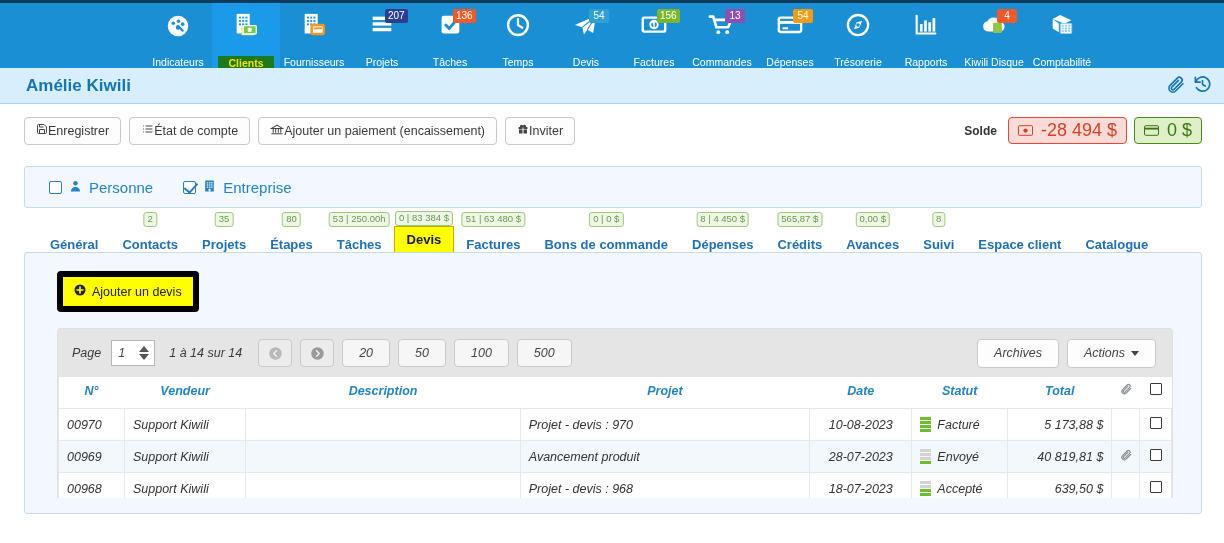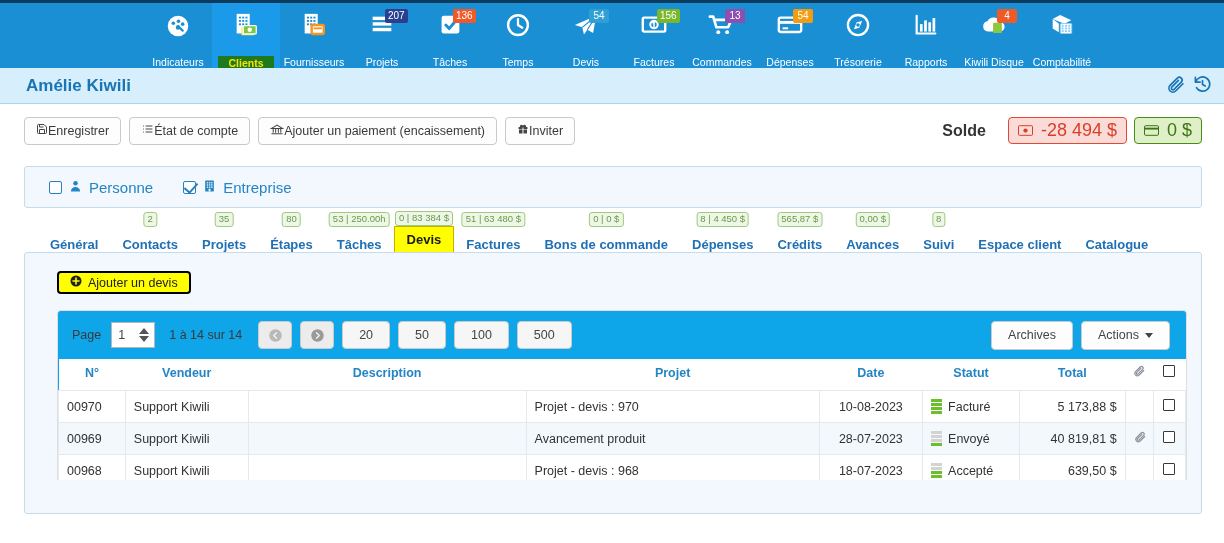--- a/index.html
+++ b/index.html
@@ -117,21 +117,21 @@
     margin-right: 8px;
     white-space: nowrap;
     font-family: "Liberation Sans", sans-serif;
   }
   .solde-wrap {
     margin-left: auto;
     display: flex;
     align-items: center;
     gap: 7px;
   }
-  .solde-label { font-size: 16px; font-weight: bold; color: #333; margin-right: 15px; }
+  .solde-label { font-size: 12px; font-weight: bold; color: #333; margin-right: 4px; }
   .solde-chip {
     height: 27px;
     border-radius: 4px;
     display: inline-flex;
     align-items: center;
     gap: 8px;
     padding: 0 9px;
     font-size: 18px;
     cursor: pointer;
   }
@@ -228,42 +228,43 @@
     background: #f2f8fd;
     border: 1px solid #c5dcef;
     border-radius: 3px;
     height: 262px;
     padding: 18px 0 0 32px;
     position: relative;
     overflow: hidden;
   }
   .btn-add {
     background: #ffff00;
-    border: 2px solid #000000;
+    border: 6px solid #000000;
     border-radius: 4px;
-    height: 23px;
+    height: 41px;
     padding: 0 11px;
     font-size: 12.5px;
     color: #222;
     display: inline-flex;
     align-items: center;
     gap: 6px;
     cursor: pointer;
     font-family: "Liberation Sans", sans-serif;
   }
 
   #listcard {
     margin-top: 16px;
-    margin-right: 14px;
-    background: #0ea5e9;
+    margin-right: 28px;
+    background: #e5e5e5;
     border: 1px solid #dfdfdf;
     border-radius: 4px 4px 0 0;
     border-bottom: none;
     height: 170px;
     overflow: hidden;
+    font-style: italic;
   }
   #pagerow {
     height: 48px;
     display: flex;
     align-items: center;
     padding: 0 14px 0 14px;
     gap: 8px;
   }
   .pg-label { font-size: 12.5px; color: #3a3a3a; margin-right: 2px; }
   .pg-input {

